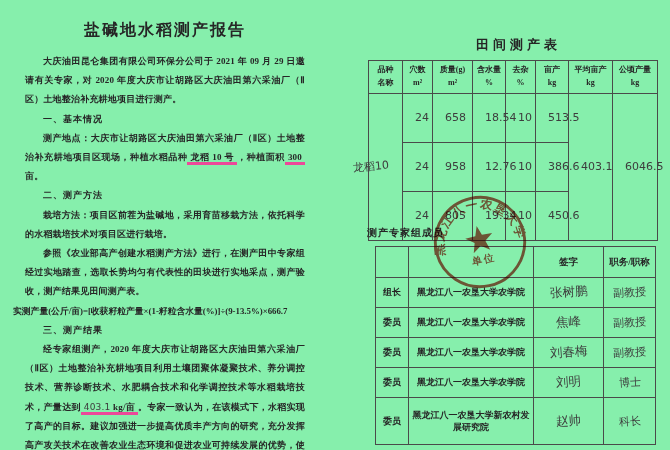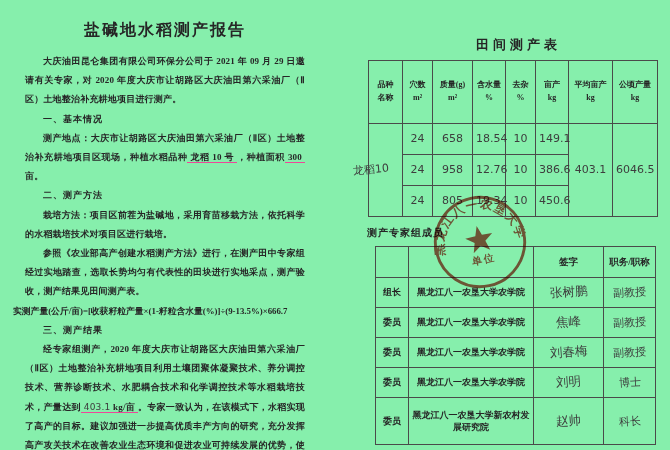--- a/index.html
+++ b/index.html
@@ -17,36 +17,36 @@
   .report-title{
     font-size:16px;font-weight:700;text-align:center;
     letter-spacing:2px;margin:12px 0 11px;
   }
   .para{
     margin:0;font-size:9px;line-height:19.2px;font-weight:700;
     text-align:justify;text-indent:2em;letter-spacing:.2px;
   }
   .para.heading{letter-spacing:1px;}
   .para.formula{text-indent:0;margin-left:-12px;letter-spacing:0;font-size:8.8px;}
-  .u{border-bottom:1px solid #ec4899;padding:0 3px;white-space:nowrap;}
+  .u{border-bottom:3px solid #ec4899;padding:0 3px;white-space:nowrap;}
   .hw{
     font-family:"DejaVu Sans",sans-serif;font-weight:400;color:#3d3d3d;
   }
 
   
   .ft-title{
     position:absolute;top:20px;left:0;width:100%;text-align:center;
     font-size:13px;font-weight:700;letter-spacing:4px;margin:16px;
   }
   table{border-collapse:collapse;table-layout:fixed;}
   .field-table{position:absolute;left:33px;top:60px;width:289px;}
   .field-table th,.field-table td{
-    border:1px solid #4a4a4a;text-align:center;padding:3px;overflow:visible;
-  }
-  .field-table th{font-size:8px;font-weight:700;line-height:1.6;padding:18px 0;}
+    border:1px solid #4a4a4a;text-align:center;padding:12px;overflow:visible;
+  }
+  .field-table th{font-size:8px;font-weight:700;line-height:1.6;padding:3px 0;}
   .field-table td{height:24px;font-size:11px;}
   .field-table td.hw-cell{font-family:"DejaVu Sans",sans-serif;color:#3d3d3d;}
   .variety-span{
     display:inline-block;margin-left:-30px;white-space:nowrap;
     transform:rotate(-5deg);font-size:11px;
   }
 
   .group-label{
     position:absolute;left:32px;top:226px;font-size:10px;font-weight:700;
     letter-spacing:1px;
@@ -146,21 +146,21 @@
             <div>公顷产量</div>
             <div>kg</div>
           </th>
     </tr>
     <tr>
       <td rowspan="3"><span class="variety-span hw">龙稻10</span></td>
       <td class="hw-cell">24</td>
       <td class="hw-cell">658</td>
       <td class="hw-cell">18.54</td>
       <td class="hw-cell">10</td>
-      <td class="hw-cell">149.1</td>
+      <td class="hw-cell">513.5</td>
       <td rowspan="3" class="hw-cell">403.1</td>
       <td rowspan="3" class="hw-cell">6046.5</td>
     </tr>
     <tr>
       <td class="hw-cell">24</td>
       <td class="hw-cell">958</td>
       <td class="hw-cell">12.76</td>
       <td class="hw-cell">10</td>
       <td class="hw-cell">386.6</td>
     </tr>

